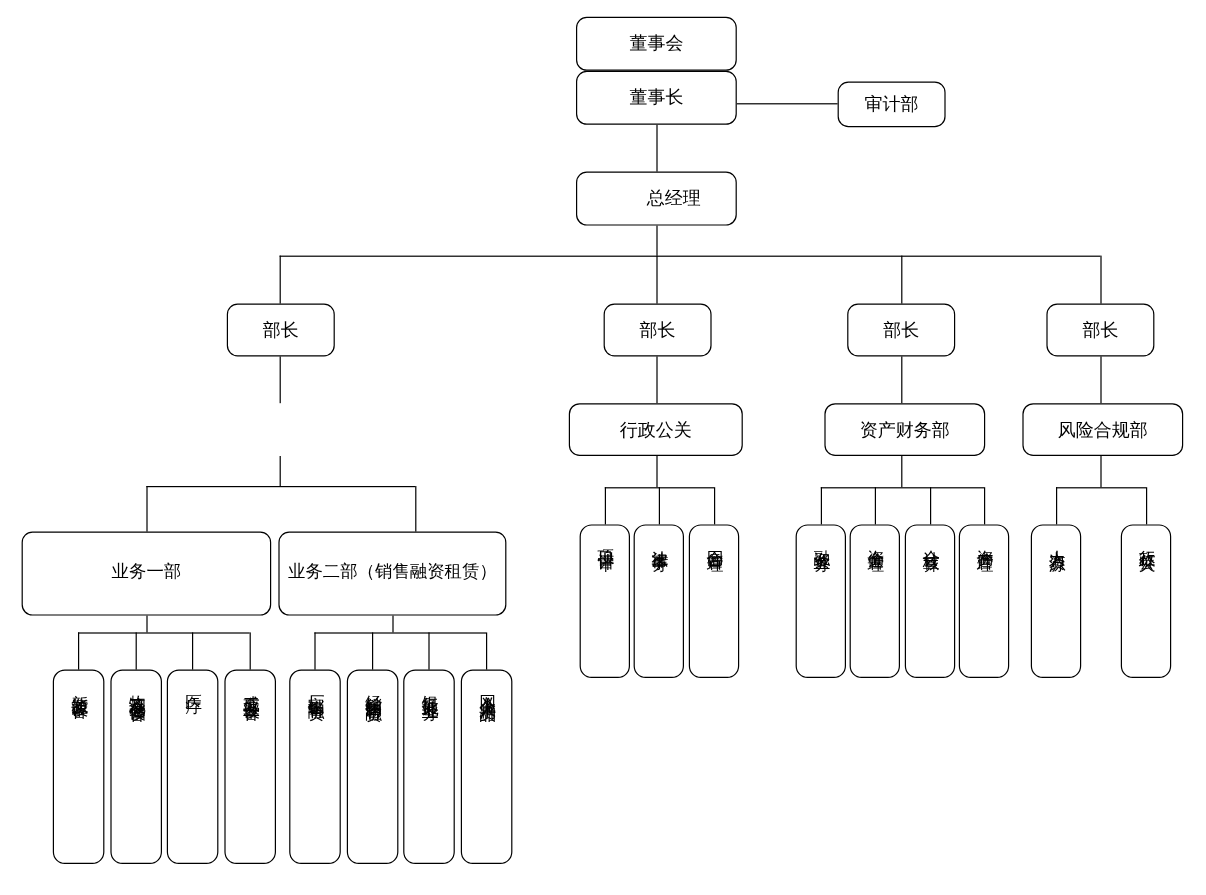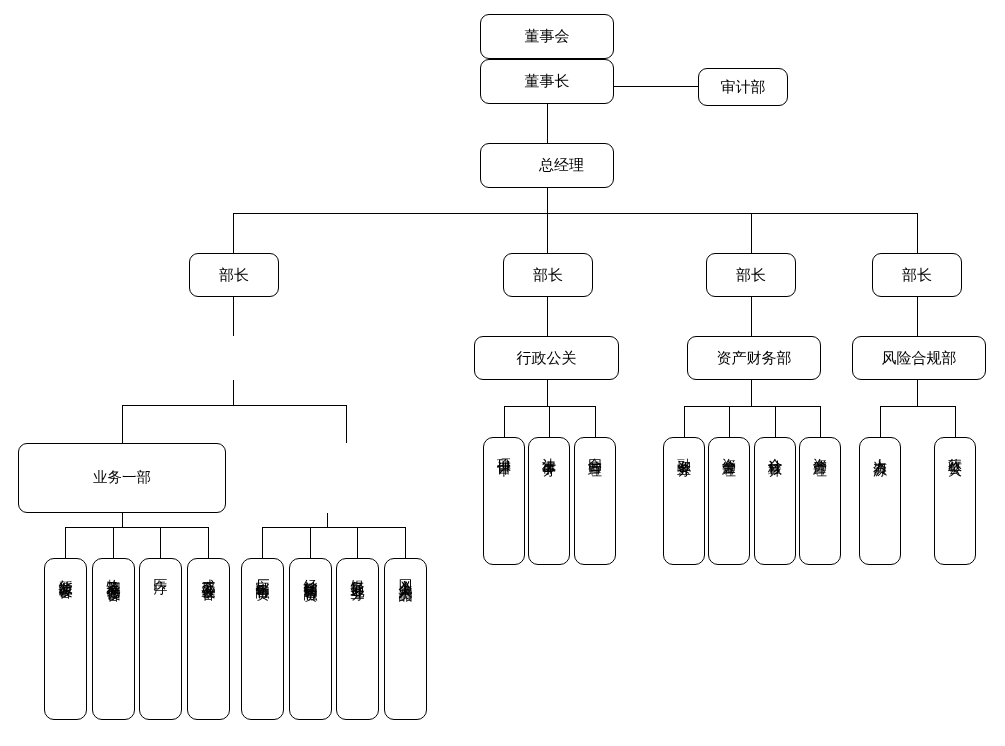--- a/index.html
+++ b/index.html
@@ -99,20 +99,24 @@
 
   <div class="line vline" style="left:233px; top:380px; height:25px;"></div>
   <div class="line hline" style="left:122px; top:405px; width:224px;"></div>
   <div class="line vline" style="left:122px; top:405px; height:38px;"></div>
   <div class="line vline" style="left:346px; top:405px; height:38px;"></div>
 
   <div class="node two-line" style="left:18px; top:443px; width:208px; height:70px;">
     <span>业务一部</span>
   </div>
 
+  <div class="node two-line" style="left:232px; top:443px; width:190px; height:70px;">
+    <span>业务二部</span>
+    <span>（销售融资租赁）</span>
+  </div>
 
   <div class="line vline" style="left:122px; top:513px; height:14px;"></div>
   <div class="line hline" style="left:65px; top:527px; width:143px;"></div>
   <div class="line vline" style="left:65px; top:527px; height:31px;"></div>
   <div class="line vline" style="left:113px; top:527px; height:31px;"></div>
   <div class="line vline" style="left:160px; top:527px; height:31px;"></div>
   <div class="line vline" style="left:208px; top:527px; height:31px;"></div>
 
   <div class="node vertbox" style="left:44px; top:558px; width:43px; height:162px;">
     <span class="vtext">新能源设备</span>

